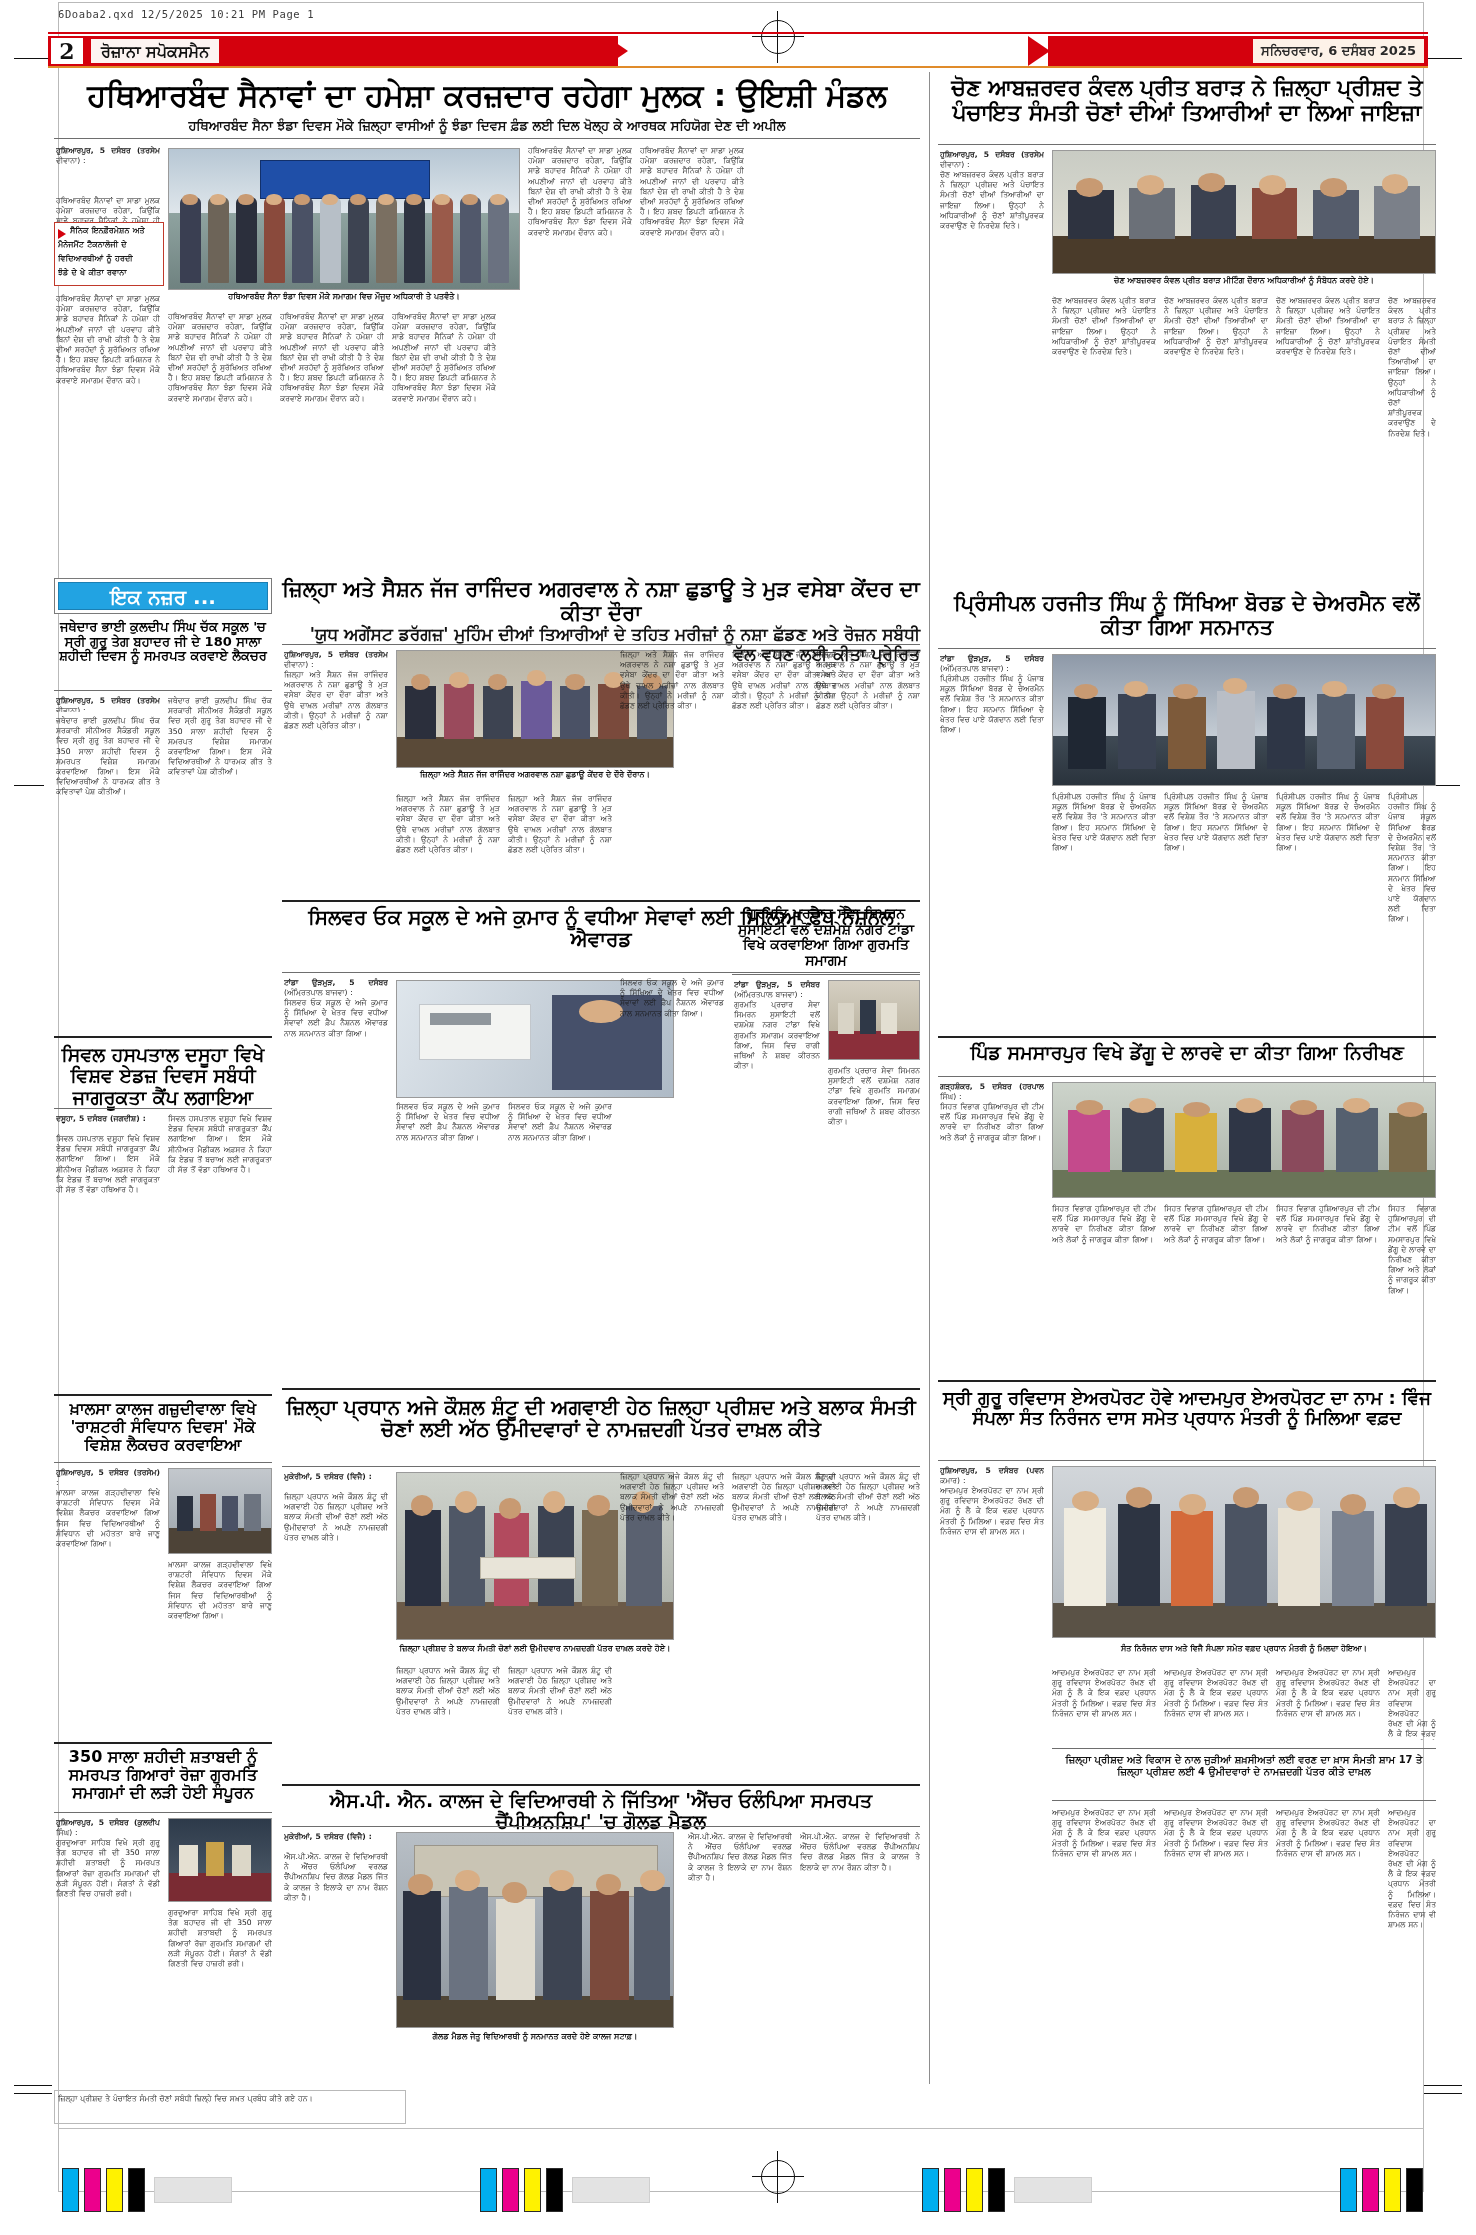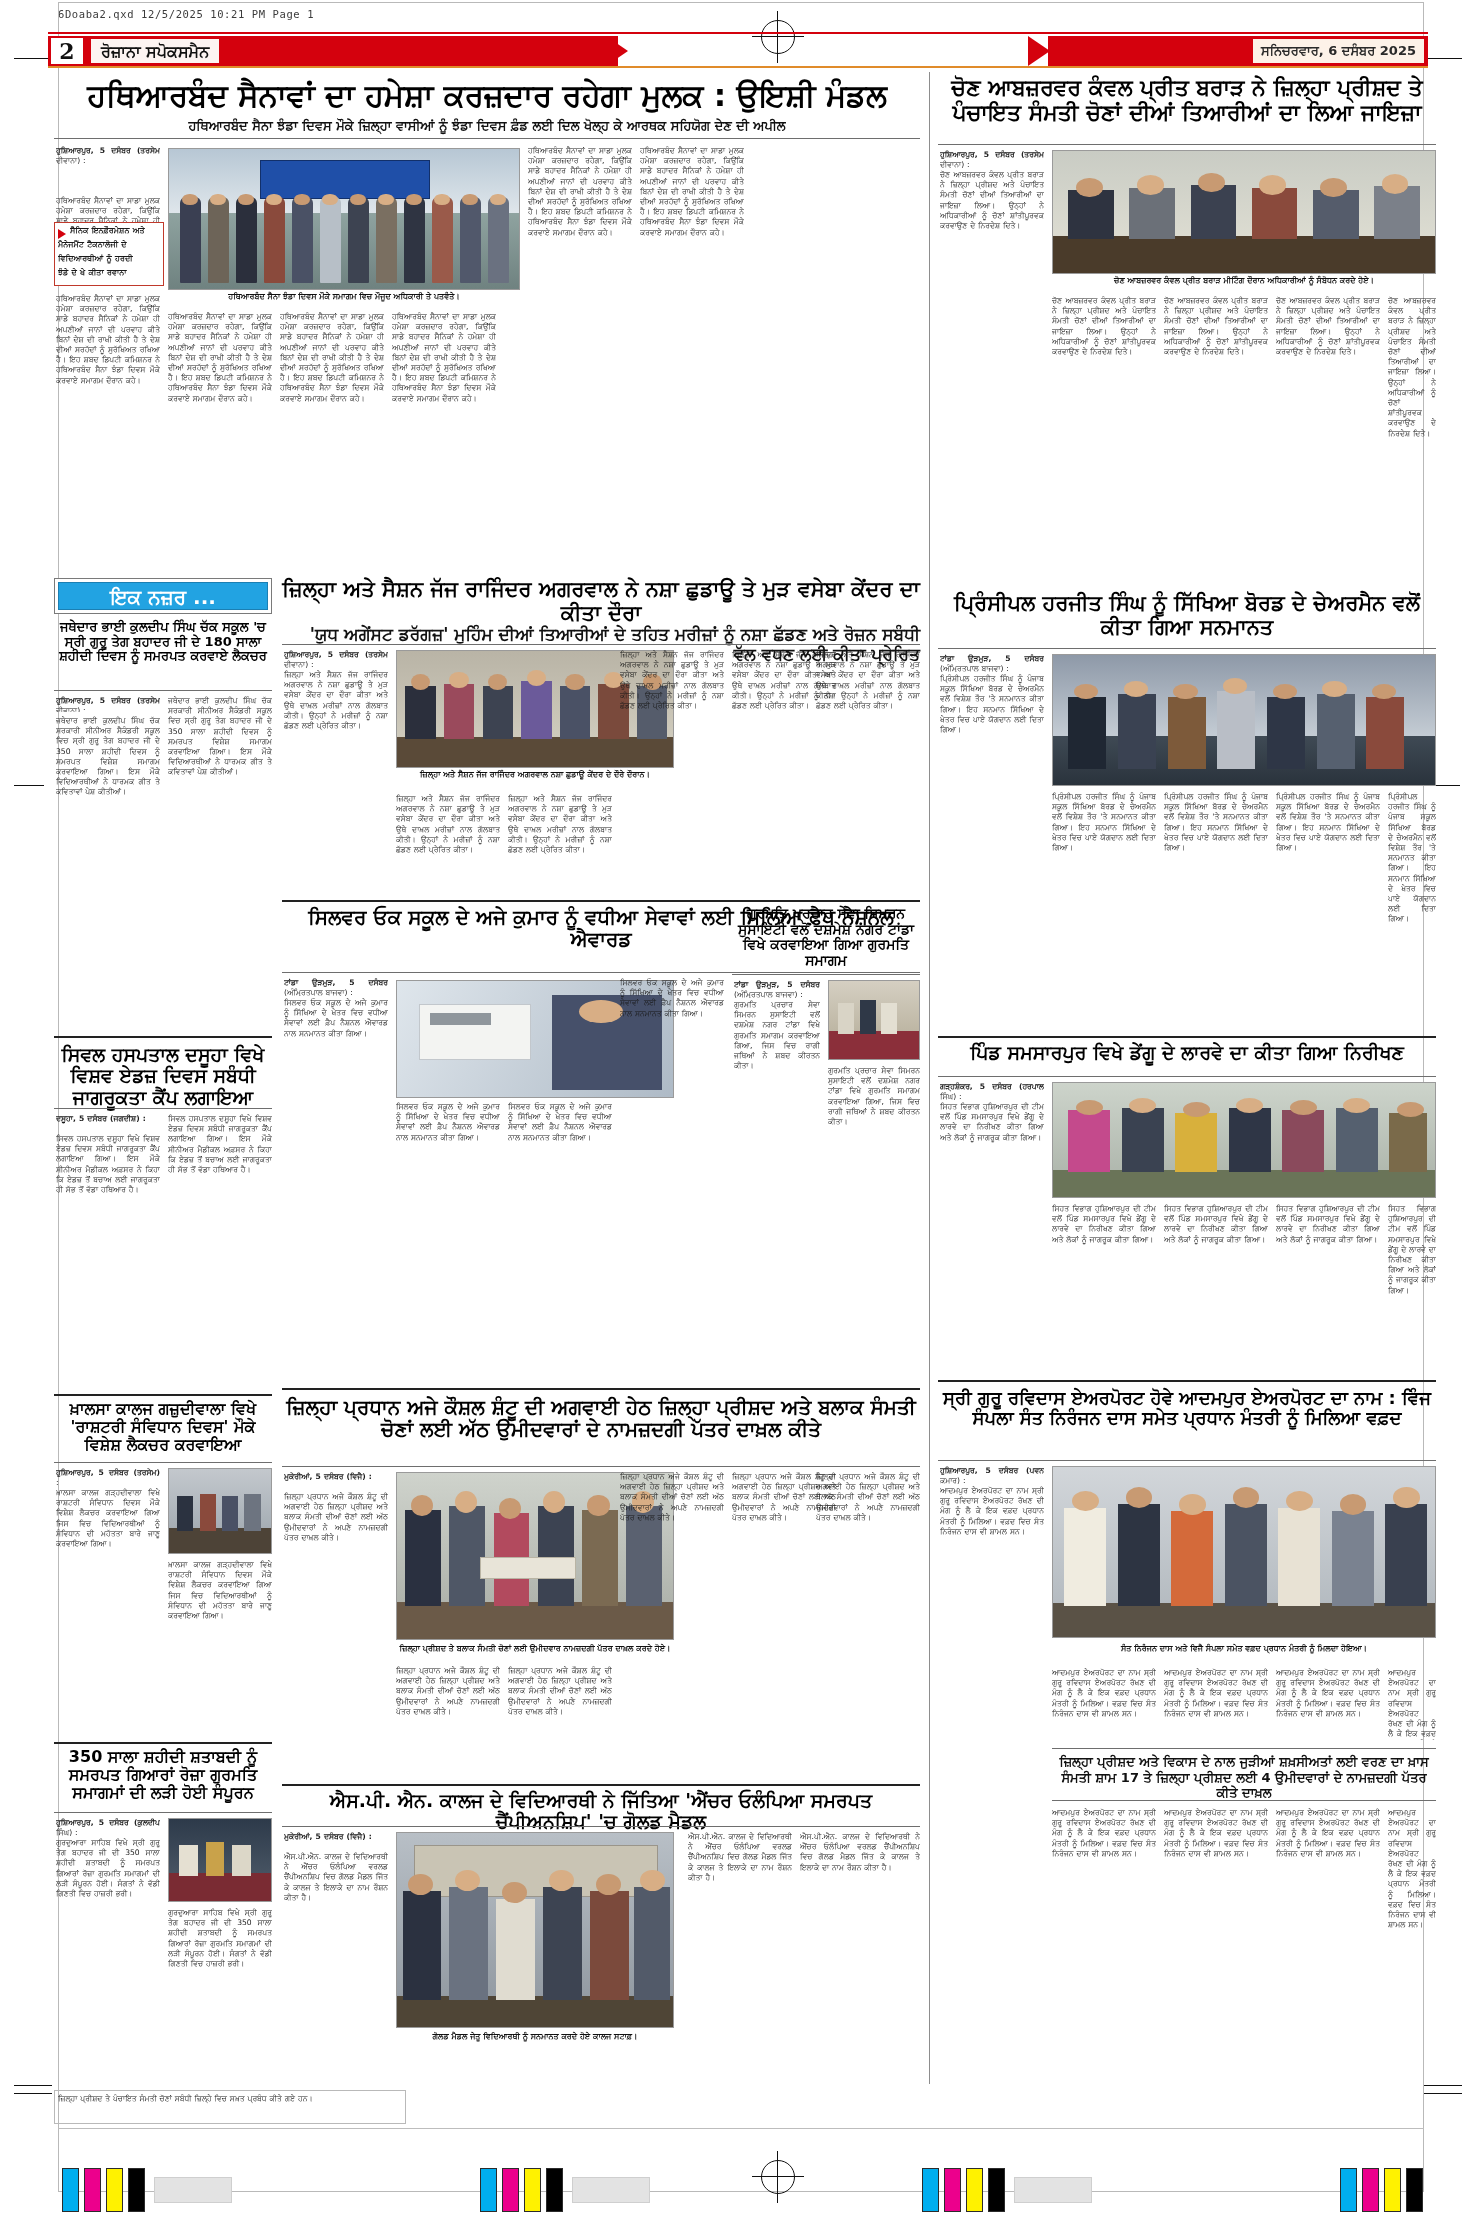--- a/index.html
+++ b/index.html
@@ -472,21 +472,21 @@
       <div class="head" style="left:89%;bottom:76%;width:7%;height:12%;background:#d8ae85;"></div>
   </div>
   <div class="cap" style="left:1052px;top:1644px;width:384px;">ਸੰਤ ਨਿਰੰਜਨ ਦਾਸ ਅਤੇ ਵਿਜੈ ਸੰਪਲਾ ਸਮੇਤ ਵਫ਼ਦ ਪ੍ਰਧਾਨ ਮੰਤਰੀ ਨੂੰ ਮਿਲਦਾ ਹੋਇਆ।</div>
 
   <div class="txt" style="left:1052px;top:1668px;width:104px;height:72px;">ਆਦਮਪੁਰ ਏਅਰਪੋਰਟ ਦਾ ਨਾਮ ਸ੍ਰੀ ਗੁਰੂ ਰਵਿਦਾਸ ਏਅਰਪੋਰਟ ਰੱਖਣ ਦੀ ਮੰਗ ਨੂੰ ਲੈ ਕੇ ਇਕ ਵਫ਼ਦ ਪ੍ਰਧਾਨ ਮੰਤਰੀ ਨੂੰ ਮਿਲਿਆ। ਵਫ਼ਦ ਵਿਚ ਸੰਤ ਨਿਰੰਜਨ ਦਾਸ ਵੀ ਸ਼ਾਮਲ ਸਨ।</div>
   <div class="txt" style="left:1164px;top:1668px;width:104px;height:72px;">ਆਦਮਪੁਰ ਏਅਰਪੋਰਟ ਦਾ ਨਾਮ ਸ੍ਰੀ ਗੁਰੂ ਰਵਿਦਾਸ ਏਅਰਪੋਰਟ ਰੱਖਣ ਦੀ ਮੰਗ ਨੂੰ ਲੈ ਕੇ ਇਕ ਵਫ਼ਦ ਪ੍ਰਧਾਨ ਮੰਤਰੀ ਨੂੰ ਮਿਲਿਆ। ਵਫ਼ਦ ਵਿਚ ਸੰਤ ਨਿਰੰਜਨ ਦਾਸ ਵੀ ਸ਼ਾਮਲ ਸਨ।</div>
   <div class="txt" style="left:1276px;top:1668px;width:104px;height:72px;">ਆਦਮਪੁਰ ਏਅਰਪੋਰਟ ਦਾ ਨਾਮ ਸ੍ਰੀ ਗੁਰੂ ਰਵਿਦਾਸ ਏਅਰਪੋਰਟ ਰੱਖਣ ਦੀ ਮੰਗ ਨੂੰ ਲੈ ਕੇ ਇਕ ਵਫ਼ਦ ਪ੍ਰਧਾਨ ਮੰਤਰੀ ਨੂੰ ਮਿਲਿਆ। ਵਫ਼ਦ ਵਿਚ ਸੰਤ ਨਿਰੰਜਨ ਦਾਸ ਵੀ ਸ਼ਾਮਲ ਸਨ।</div>
   <div class="txt" style="left:1388px;top:1668px;width:48px;height:72px;">ਆਦਮਪੁਰ ਏਅਰਪੋਰਟ ਦਾ ਨਾਮ ਸ੍ਰੀ ਗੁਰੂ ਰਵਿਦਾਸ ਏਅਰਪੋਰਟ ਰੱਖਣ ਦੀ ਮੰਗ ਨੂੰ ਲੈ ਕੇ ਇਕ ਵਫ਼ਦ ਪ੍ਰਧਾਨ ਮੰਤਰੀ ਨੂੰ ਮਿਲਿਆ। ਵਫ਼ਦ ਵਿਚ ਸੰਤ ਨਿਰੰਜਨ ਦਾਸ ਵੀ ਸ਼ਾਮਲ ਸਨ।</div>
 
   <div class="hrule" style="left:1052px;top:1748px;width:384px;"></div>
-  <div class="subhl" style="left:1052px;top:1754px;width:384px;font-size:13px;">ਜ਼ਿਲ੍ਹਾ ਪ੍ਰੀਸ਼ਦ ਅਤੇ ਵਿਕਾਸ ਦੇ ਨਾਲ ਜੁੜੀਆਂ ਸ਼ਖ਼ਸੀਅਤਾਂ ਲਈ ਵਰਣ ਦਾ ਖ਼ਾਸ ਸੰਮਤੀ ਸ਼ਾਮ 17 ਤੇ ਜ਼ਿਲ੍ਹਾ ਪ੍ਰੀਸ਼ਦ ਲਈ 4 ਉਮੀਦਵਾਰਾਂ ਦੇ ਨਾਮਜ਼ਦਗੀ ਪੱਤਰ ਕੀਤੇ ਦਾਖ਼ਲ</div>
+  <div class="subhl" style="left:1052px;top:1754px;width:384px;font-size:10px;">ਜ਼ਿਲ੍ਹਾ ਪ੍ਰੀਸ਼ਦ ਅਤੇ ਵਿਕਾਸ ਦੇ ਨਾਲ ਜੁੜੀਆਂ ਸ਼ਖ਼ਸੀਅਤਾਂ ਲਈ ਵਰਣ ਦਾ ਖ਼ਾਸ ਸੰਮਤੀ ਸ਼ਾਮ 17 ਤੇ ਜ਼ਿਲ੍ਹਾ ਪ੍ਰੀਸ਼ਦ ਲਈ 4 ਉਮੀਦਵਾਰਾਂ ਦੇ ਨਾਮਜ਼ਦਗੀ ਪੱਤਰ ਕੀਤੇ ਦਾਖ਼ਲ</div>
   <div class="hrule" style="left:1052px;top:1800px;width:384px;"></div>
 
   <div class="txt" style="left:1052px;top:1808px;width:104px;height:248px;">ਆਦਮਪੁਰ ਏਅਰਪੋਰਟ ਦਾ ਨਾਮ ਸ੍ਰੀ ਗੁਰੂ ਰਵਿਦਾਸ ਏਅਰਪੋਰਟ ਰੱਖਣ ਦੀ ਮੰਗ ਨੂੰ ਲੈ ਕੇ ਇਕ ਵਫ਼ਦ ਪ੍ਰਧਾਨ ਮੰਤਰੀ ਨੂੰ ਮਿਲਿਆ। ਵਫ਼ਦ ਵਿਚ ਸੰਤ ਨਿਰੰਜਨ ਦਾਸ ਵੀ ਸ਼ਾਮਲ ਸਨ।</div>
   <div class="txt" style="left:1164px;top:1808px;width:104px;height:248px;">ਆਦਮਪੁਰ ਏਅਰਪੋਰਟ ਦਾ ਨਾਮ ਸ੍ਰੀ ਗੁਰੂ ਰਵਿਦਾਸ ਏਅਰਪੋਰਟ ਰੱਖਣ ਦੀ ਮੰਗ ਨੂੰ ਲੈ ਕੇ ਇਕ ਵਫ਼ਦ ਪ੍ਰਧਾਨ ਮੰਤਰੀ ਨੂੰ ਮਿਲਿਆ। ਵਫ਼ਦ ਵਿਚ ਸੰਤ ਨਿਰੰਜਨ ਦਾਸ ਵੀ ਸ਼ਾਮਲ ਸਨ।</div>
   <div class="txt" style="left:1276px;top:1808px;width:104px;height:248px;">ਆਦਮਪੁਰ ਏਅਰਪੋਰਟ ਦਾ ਨਾਮ ਸ੍ਰੀ ਗੁਰੂ ਰਵਿਦਾਸ ਏਅਰਪੋਰਟ ਰੱਖਣ ਦੀ ਮੰਗ ਨੂੰ ਲੈ ਕੇ ਇਕ ਵਫ਼ਦ ਪ੍ਰਧਾਨ ਮੰਤਰੀ ਨੂੰ ਮਿਲਿਆ। ਵਫ਼ਦ ਵਿਚ ਸੰਤ ਨਿਰੰਜਨ ਦਾਸ ਵੀ ਸ਼ਾਮਲ ਸਨ।</div>
   <div class="txt" style="left:1388px;top:1808px;width:48px;height:248px;">ਆਦਮਪੁਰ ਏਅਰਪੋਰਟ ਦਾ ਨਾਮ ਸ੍ਰੀ ਗੁਰੂ ਰਵਿਦਾਸ ਏਅਰਪੋਰਟ ਰੱਖਣ ਦੀ ਮੰਗ ਨੂੰ ਲੈ ਕੇ ਇਕ ਵਫ਼ਦ ਪ੍ਰਧਾਨ ਮੰਤਰੀ ਨੂੰ ਮਿਲਿਆ। ਵਫ਼ਦ ਵਿਚ ਸੰਤ ਨਿਰੰਜਨ ਦਾਸ ਵੀ ਸ਼ਾਮਲ ਸਨ।</div>
 
   <div class="plateframe" style="left:54px;top:2090px;width:352px;height:34px;"></div>
   <div class="txt" style="left:58px;top:2094px;width:344px;height:28px;">ਜ਼ਿਲ੍ਹਾ ਪ੍ਰੀਸ਼ਦ ਤੇ ਪੰਚਾਇਤ ਸੰਮਤੀ ਚੋਣਾਂ ਸਬੰਧੀ ਜ਼ਿਲ੍ਹੇ ਵਿਚ ਸਖ਼ਤ ਪ੍ਰਬੰਧ ਕੀਤੇ ਗਏ ਹਨ।</div>
 

